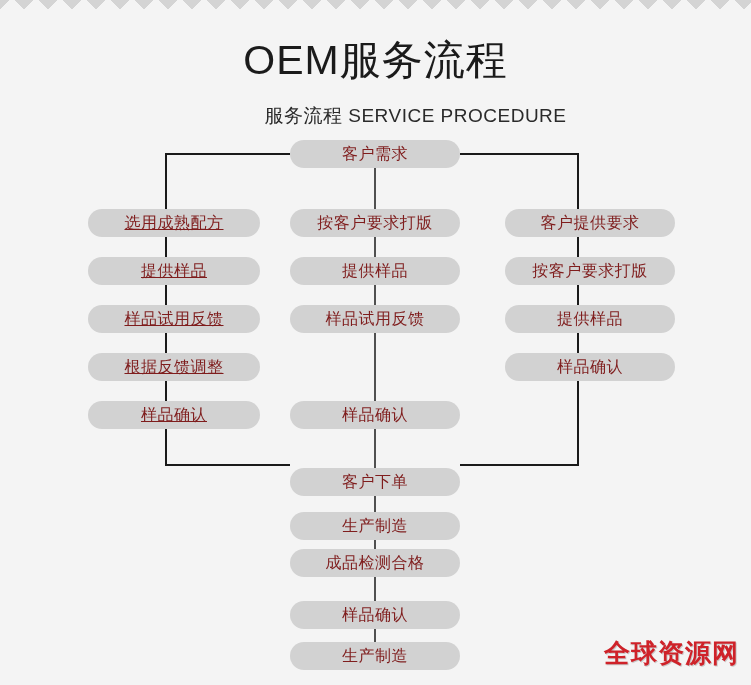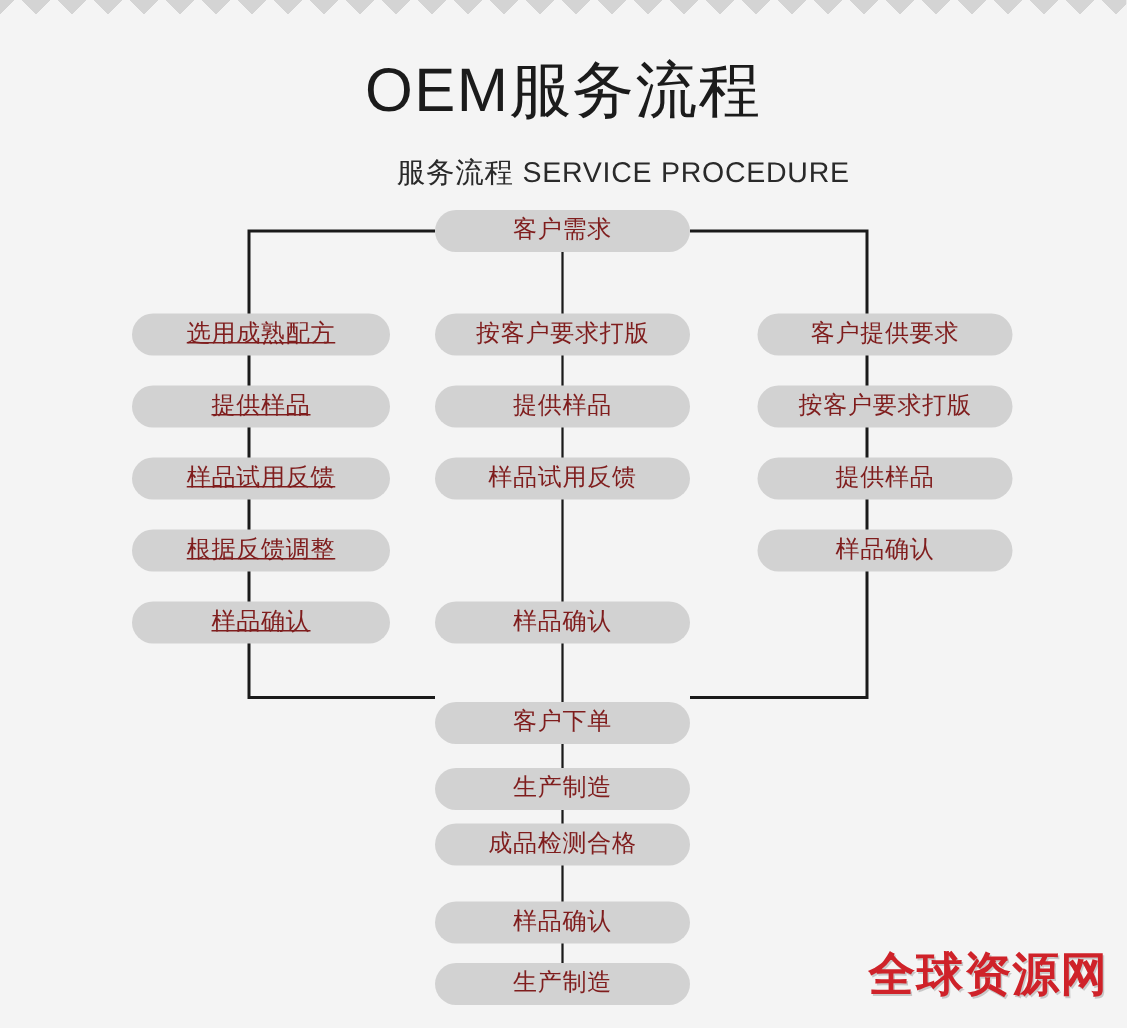--- a/index.html
+++ b/index.html
@@ -89,21 +89,21 @@
   }
   .col-left  { left: 88px;  width: 172px; text-decoration: underline; }
   .col-mid   { left: 290px; width: 170px; }
   .col-right { left: 505px; width: 170px; }
 
   
   .watermark {
     position: absolute;
     right: 12px;
     bottom: 14px;
-    font-size: 31px;
+    font-size: 26px;
     font-weight: bold;
     color: #cf2229;
     letter-spacing: 1px;
     text-shadow: 1px 1px 0 rgba(0,0,0,0.18);
     margin-top: 26px;
   }
 </style>
 </head>
 <body>
 

